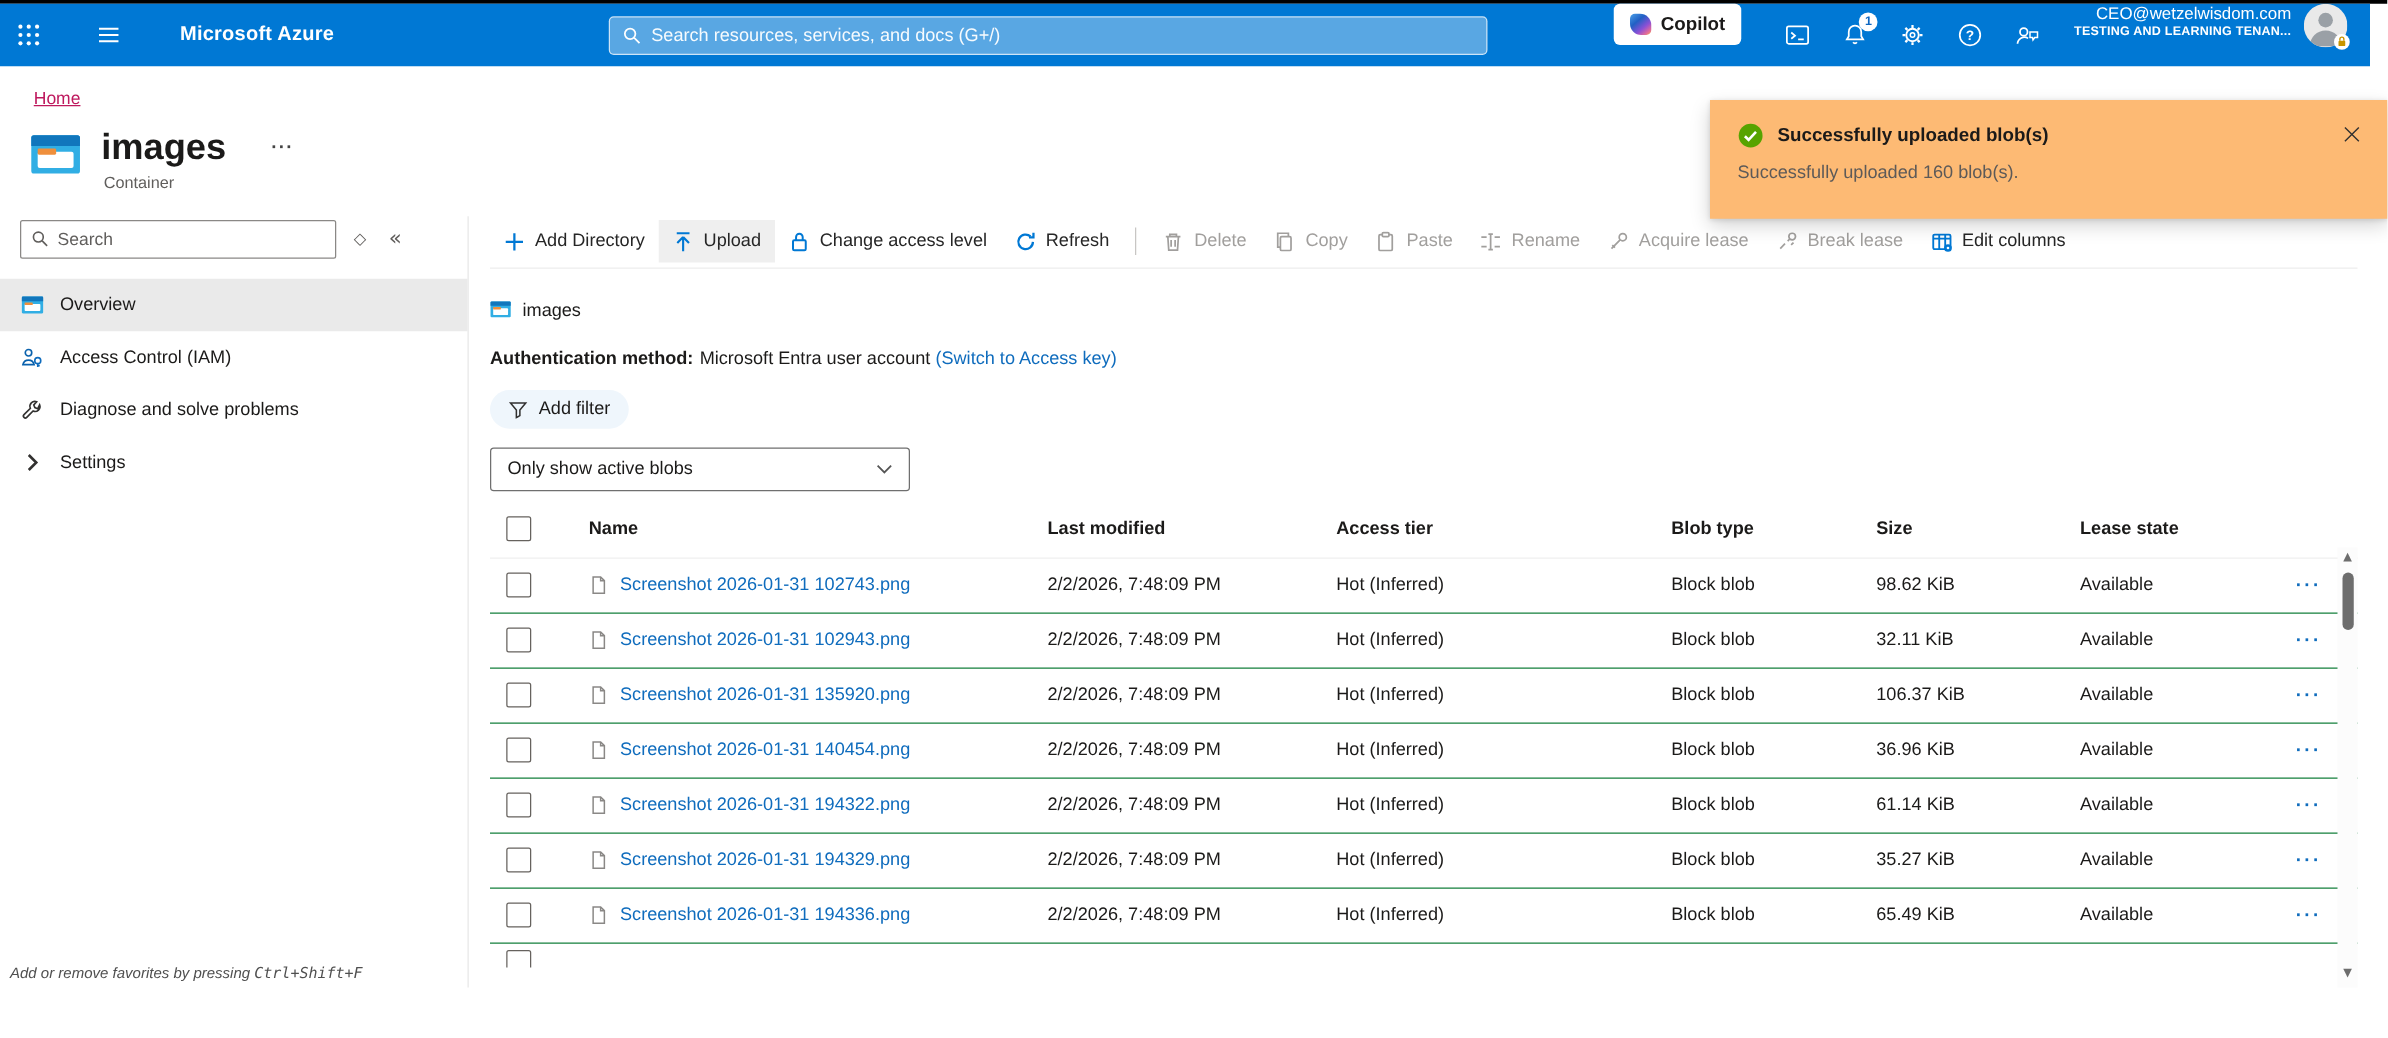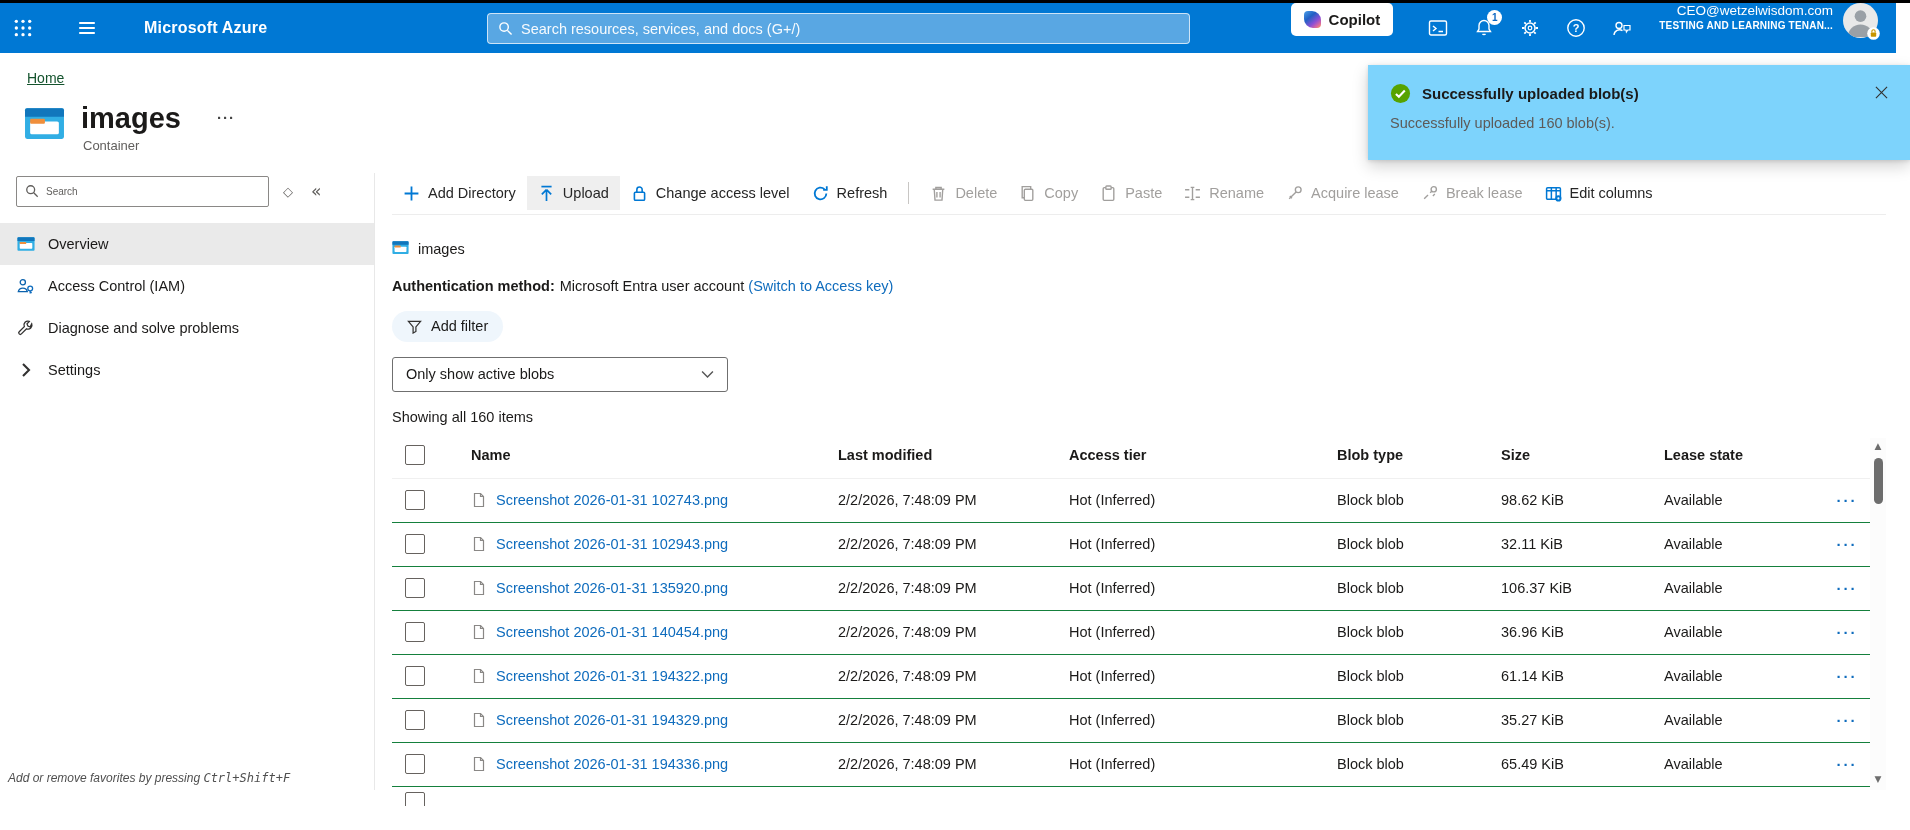--- a/index.html
+++ b/index.html
@@ -24,47 +24,47 @@
   .bell-wrap { position:relative; }
   .badge { position:absolute; top:7px; right:5px; min-width:15px; height:15px; border-radius:8px; background:#fff; color:#0b66c2; font-size:10px; font-weight:bold; display:flex; align-items:center; justify-content:center; padding:0 3px; }
   .account { text-align:right; margin:0 10px 0 14px; line-height:1.25; cursor:pointer; }
   .account .email { color:#fff; font-size:13.5px; }
   .account .tenant { color:#fff; font-size:10px; font-weight:bold; letter-spacing:.2px; }
   .avatar { position:relative; width:35px; height:35px; border-radius:50%; overflow:visible; margin-right:4px; cursor:pointer; }
   .avatar .photo { width:35px; height:35px; border-radius:50%; overflow:hidden; display:block; }
   .avatar .lockbadge { position:absolute; right:-2px; bottom:-2px; width:13px; height:13px; }
 
   
-  .toast { position:absolute; left:1368px; top:65px; width:542px; height:95px; background:#7dd3fc; box-shadow:0 6px 15px rgba(0,0,0,.18), 0 1px 4px rgba(0,0,0,.12); z-index:50; padding:18px 20px 0 22px; }
+  .toast { position:absolute; left:1368px; top:80px; width:542px; height:95px; background:#fdba74; box-shadow:0 6px 15px rgba(0,0,0,.18), 0 1px 4px rgba(0,0,0,.12); z-index:50; padding:18px 20px 0 22px; }
   .toast-head { display:flex; align-items:center; gap:11px; }
   .toast-head svg { width:21px; height:21px; flex:none; }
   .toast-title { font-size:15px; font-weight:bold; color:#1b1a19; }
   .toast-close { position:absolute; right:20px; top:18px; width:18px; height:18px; display:flex; align-items:center; justify-content:center; cursor:pointer; background:none; border:none; }
   .toast-close svg { width:13px; height:13px; }
   .toast-msg { margin-top:11px; color:#5d5a58; font-size:14.5px; }
 
   
   .page { position:absolute; top:53px; left:0; right:0; bottom:0; }
-  .breadcrumb { padding:17px 0 0 27px; font-size:14px; color:#14532d;text-decoration:underline; }
+  .breadcrumb { padding:17px 0 0 27px; font-size:14px; color:#be185d;text-decoration:underline; }
   .breadcrumb span { cursor:pointer; }
   .title-block { display:flex; align-items:flex-start; margin:17px 0 0 24px; }
   .title-icon { width:41px; height:41px; flex:none; }
   .title-col { margin-left:16px; }
   .page-title { font-size:29px; font-weight:bold; color:#1b1a19; line-height:1.1; }
   .page-subtitle { font-size:13px; color:#605e5c; margin-top:3px; margin-left:2px; }
   .title-more { margin-left:36px; margin-top:6px; color:#444; font-size:15px; letter-spacing:1px; cursor:pointer; background:none; border:none; font-weight:bold; }
 
   .content-row { display:flex; margin-top:20px; height:617px; }
 
   
   .sidebar { width:375px; flex:none; border-right:1px solid #e8e8e8; position:relative; padding-top:3px; }
   .side-search-row { display:flex; align-items:center; padding-left:16px; }
   .side-search { width:253px; height:31px; border:1px solid #8a8886; border-radius:2px; display:flex; align-items:center; padding:0 8px; gap:7px; background:#fff; }
   .side-search svg { width:14px; height:14px; flex:none; }
-  .side-search input { flex:1; min-width:0; border:none; outline:none; font-size:10px; font-family:"Liberation Sans",sans-serif; color:#323130; background:transparent; }
+  .side-search input { flex:1; min-width:0; border:none; outline:none; font-size:14px; font-family:"Liberation Sans",sans-serif; color:#323130; background:transparent; }
   .side-search input::placeholder { color:#605e5c; }
   .side-glyph { color:#605e5c; cursor:pointer; background:none; border:none; font-family:"DejaVu Sans",sans-serif; }
   .glyph-diamond { margin-left:14px; font-size:13px; }
   .glyph-collapse { margin-left:18px; font-size:17px; }
   .side-nav { margin-top:16px; }
   .nav-item { height:42px; display:flex; align-items:center; gap:13px; padding-left:17px; font-size:14.5px; color:#1b1a19; cursor:pointer; }
   .nav-item.active { background:#eaeaea; }
   .nav-item .nicon { width:18px; height:18px; flex:none; display:flex; align-items:center; justify-content:center; }
   .side-footer { position:absolute; left:8px; bottom:5px; font-size:12px; font-style:italic; color:#4f4f4f; white-space:nowrap; }
   .side-footer .keys { font-family:"DejaVu Sans Mono",monospace; }
@@ -452,21 +452,20 @@
 
       <div class="filter-row">
         <div class="blob-dropdown">
           <span>Only show active blobs</span>
           <svg viewBox="0 0 12 8">
               <path d="M1 1.3l5 5 5-5" fill="none" stroke="#555" stroke-width="1.3"></path>
             </svg>
         </div>
       </div>
 
-      <div class="items-summary">Showing all 160 items</div>
 
       <div class="table">
         <div class="thead">
           <div class="col-check">
               <span class="cb"></span>
             </div>
           <div class="col-name">Name</div>
           <div class="col-modified">Last modified</div>
           <div class="col-tier">Access tier</div>
           <div class="col-type">Blob type</div>

